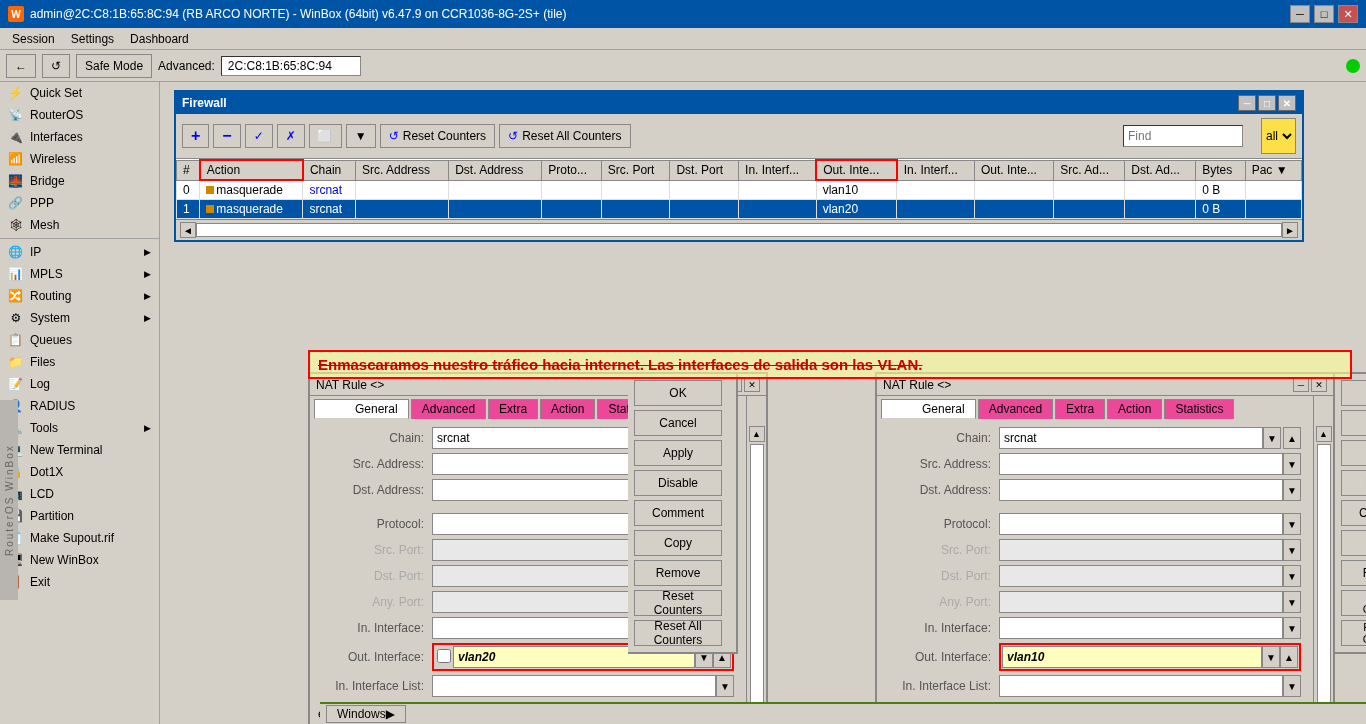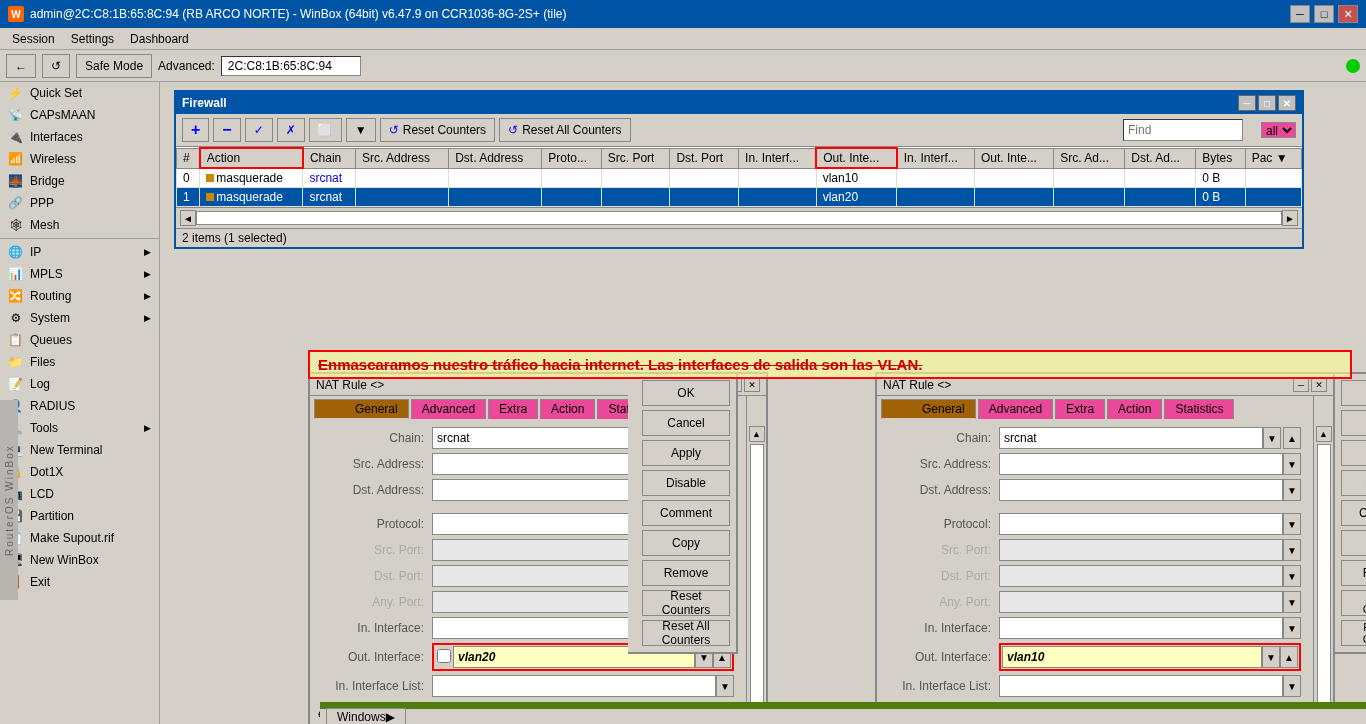--- a/index.html
+++ b/index.html
@@ -42,21 +42,21 @@
     
     
     .tab-bar { background: #d4d0c8; display: flex; padding: 4px 4px 0; gap: 2px; border-bottom: 1px solid #888; }
     .tab { background: #d4d0c8; border: 1px solid #888; border-bottom: none; padding: 3px 12px; cursor: pointer; font-size: 12px; }
     .tab.active { background: #d4d0c8; font-weight: bold; border-bottom: 1px solid #d4d0c8; z-index: 1; }
     
     
     .fw-toolbar { display: flex; align-items: center; padding: 4px 6px; gap: 4px; background: #d4d0c8; border-bottom: 1px solid #888; }
     .fw-btn { background: #d4d0c8; border: 1px solid #888; padding: 2px 8px; cursor: pointer; height: 24px; display: flex; align-items: center; gap: 4px; font-size: 12px; }
     .fw-find { background: white; border: 1px inset #888; padding: 2px 4px; width: 120px; height: 22px; font-size: 12px; }
-    .fw-find-select { height: 16px; background: #ec4899; border: 1px solid #888; font-size: 12px; }
+    .fw-find-select { height: 36px; background: #fde047; border: 1px solid #888; font-size: 12px; }
     
     
     .rules-table-wrapper { overflow: auto; max-height: 100px; background: white; margin: 0; }
     .rules-table { width: 100%; border-collapse: collapse; font-size: 11px; }
     .rules-table th { background: #d4d0c8; border: 1px solid #888; padding: 2px 6px; text-align: left; font-weight: normal; white-space: nowrap; }
     .rules-table td { border: 1px solid #ddd; padding: 2px 6px; white-space: nowrap; }
     .rules-table tr:nth-child(even) { background: #f0f0f0; }
     .rules-table tr.selected { background: #0054a6; color: white; }
     .rule-flag { display: inline-block; width: 8px; height: 8px; background: #cc8800; margin-right: 2px; }
     
@@ -66,28 +66,28 @@
     
     .nat-dialog-left { position: absolute; left: 148px; top: 290px; width: 460px; background: #d4d0c8; border: 2px solid #888; }
     .nat-dialog-right { position: absolute; left: 715px; top: 290px; width: 460px; background: #d4d0c8; border: 2px solid #888; }
     
     .dialog-title { background: #d4d0c8; border-bottom: 1px solid #888; height: 22px; display: flex; align-items: center; justify-content: space-between; padding: 0 6px; font-size: 12px; }
     .dialog-controls { display: flex; gap: 2px; }
     .dialog-btn { width: 16px; height: 14px; background: #d4d0c8; border: 1px solid #888; display: flex; align-items: center; justify-content: center; font-size: 9px; cursor: pointer; }
     
     .dialog-tabs { display: flex; padding: 3px 4px 0; gap: 2px; }
     .dialog-tab { border: 1px solid #888; border-bottom: none; padding: 2px 10px; cursor: pointer; background: #ec4899; font-size: 12px; }
-    .dialog-tab.active { background: #a16207; border-bottom: 1px solid #d4d0c8; padding-left: 40px; }
+    .dialog-tab.active { background: #ffffff; border-bottom: 1px solid #d4d0c8; padding-left: 40px; }
     
     .form-row { display: flex; align-items: center; margin-bottom: 4px; margin-left: 10px; }
     .form-label { width: 100px; text-align: right; padding-right: 8px; font-size: 12px; color: #555; }
     
     .action-btn { background: #d4d0c8; border: 1px solid #888; padding: 3px 6px; cursor: pointer; text-align: center; font-size: 12px; width: 88px; height: 26px; display: flex; align-items: center; justify-content: center; }
     
-    .windows-bar { position: absolute; bottom: 0; left: 160px; right: 0; height: 22px; background: #d4d0c8; border-top: 7px solid #4d7c0f; display: flex; align-items: center; padding: 0 6px; }
+    .windows-bar { position: absolute; bottom: 0; left: 160px; right: 0; height: 22px; background: #d4d0c8; border-top: 2px solid #4d7c0f; display: flex; align-items: center; padding: 0 6px; }
     .windows-btn { background: #d4d0c8; border: 1px solid #888; padding: 2px 10px; font-size: 12px; cursor: pointer; height: 18px; display: flex; align-items: center; }
   </style>
 </head>
 <body>
 
 <div class="title-bar">
   <div class="title-bar-left">
     <div class="title-bar-icon">W</div>
     <span>admin@2C:C8:1B:65:8C:94 (RB ARCO NORTE) - WinBox (64bit) v6.47.9 on CCR1036-8G-2S+ (tile)</span>
   </div>
@@ -115,21 +115,21 @@
   </div>
 </div>
 
 <div class="sidebar">
   <div class="sidebar-item">
     <span class="icon">⚡</span>
     <span>Quick Set</span>
   </div>
   <div class="sidebar-item">
     <span class="icon">📡</span>
-    <span>CAPsMAAN</span>
+    <span>RouterOS</span>
   </div>
   <div class="sidebar-item">
     <span class="icon">🔌</span>
     <span>Interfaces</span>
   </div>
   <div class="sidebar-item">
     <span class="icon">📶</span>
     <span>Wireless</span>
   </div>
   <div class="sidebar-item">
@@ -323,23 +323,20 @@
         </tbody>
       </table>
 
       <div style="display:flex; align-items:center; padding:2px 4px; background:#d4d0c8; border-top:1px solid #888;">
         <button style="width:16px;height:16px;background:#d4d0c8;border:1px solid #888;font-size:10px;cursor:pointer;">◄</button>
         <div style="flex:1;height:14px;background:white;border:1px solid #888;"></div>
         <button style="width:16px;height:16px;background:#d4d0c8;border:1px solid #888;font-size:10px;cursor:pointer;">►</button>
       </div>
     </div>
 
-    <div class="status-bar">
-      <span>2 items (1 selected)</span>
-    </div>
   </div>
 
   <div style="position:absolute; left:148px; top:268px; right:14px; background:rgba(255,255,150,0.6); border:2px solid red; padding:4px 8px; z-index:50;">
     <span style="color:#cc0000; font-size:15px; font-weight:bold; text-decoration:line-through;">Enmascaramos nuestro tráfico hacia internet. Las interfaces de salida son las VLAN.</span>
   </div>
 
   <div class="nat-dialog-left">
     <div class="dialog-title">
       <span>NAT Rule &lt;&gt;</span>
       <div class="dialog-controls">
@@ -453,21 +450,21 @@
       </div>
 
       <div style="width:20px; background:#d4d0c8; display:flex; flex-direction:column; align-items:center; padding-top:30px; border-left:1px solid #888;">
         <button style="width:16px;height:16px;background:#d4d0c8;border:1px solid #888;font-size:9px;cursor:pointer;">▲</button>
         <div style="flex:1;width:14px;background:white;border:1px solid #888;margin:2px 0;"></div>
         <button style="width:16px;height:16px;background:#d4d0c8;border:1px solid #888;font-size:9px;cursor:pointer;">▼</button>
       </div>
     </div>
   </div>
 
-  <div style="position:absolute; left:468px; top:290px; width:110px; background:#d4d0c8; border:2px solid #888; border-left:none; padding:6px; display:flex; flex-direction:column; gap:4px; z-index:10;align-items:flex-end;">
+  <div style="position:absolute; left:468px; top:290px; width:110px; background:#d4d0c8; border:2px solid #888; border-left:none; padding:6px; display:flex; flex-direction:column; gap:4px; z-index:10;">
     <button class="action-btn">OK</button>
     <button class="action-btn">Cancel</button>
     <button class="action-btn">Apply</button>
     <button class="action-btn">Disable</button>
     <button class="action-btn">Comment</button>
     <button class="action-btn">Copy</button>
     <button class="action-btn">Remove</button>
     <button class="action-btn">Reset Counters</button>
     <button class="action-btn">Reset All Counters</button>
   </div>

